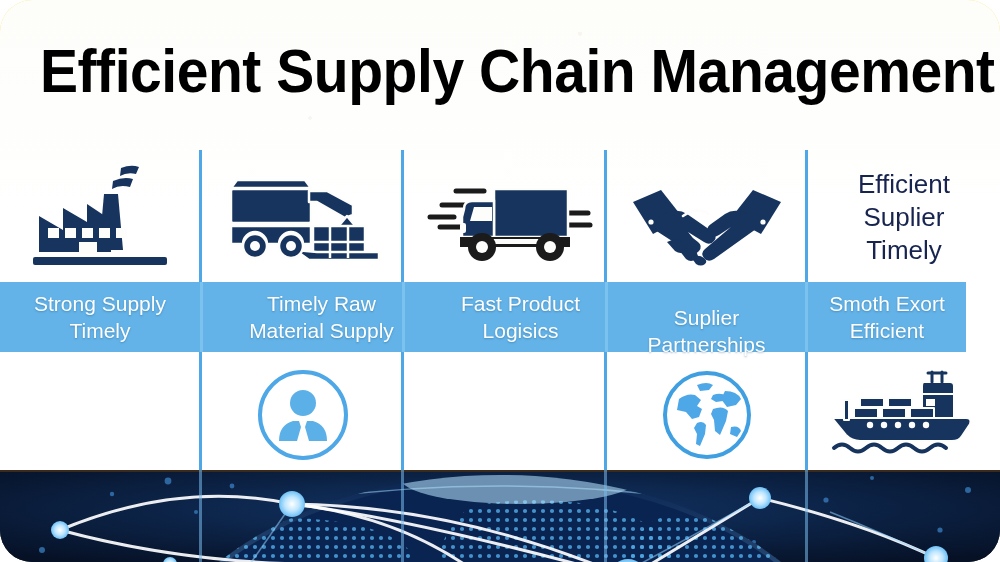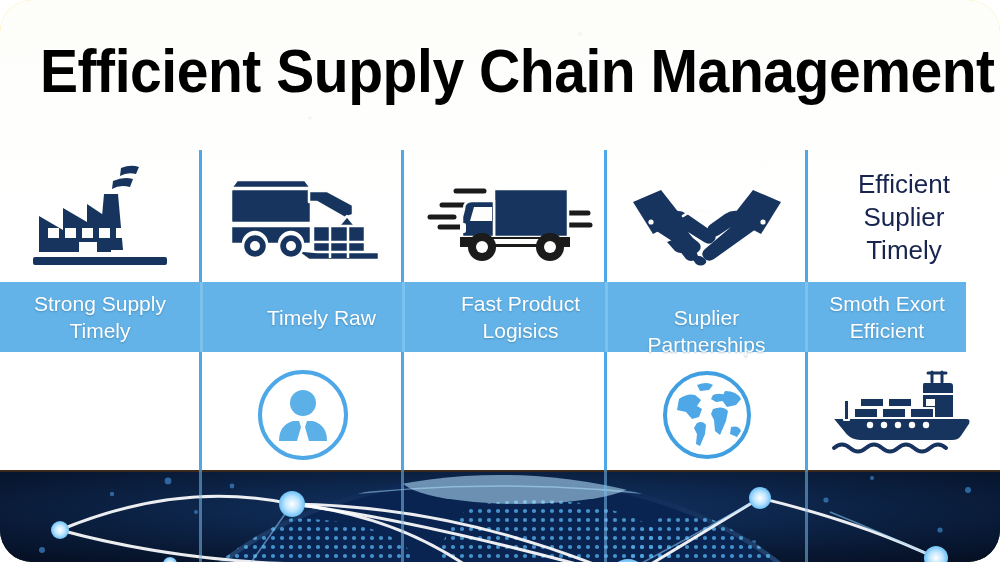--- a/index.html
+++ b/index.html
@@ -294,20 +294,21 @@
       <span>
         <span>Strong Supply</span><br>
         <span>Timely</span>
       </span>
     </div>
     <div class="band-sep" style="left:200px;"></div>
 
     <div class="band-cell" style="left:203px; width:237px;">
       <span>
         <span>Timely Raw</span><br>
+        <span>Material Supply</span>
       </span>
     </div>
     <div class="band-sep" style="left:402px;"></div>
 
     <div class="band-cell" style="left:405px; width:231px;">
       <span>
         <span>Fast Product</span><br>
         <span>Logisics</span>
       </span>
     </div>

